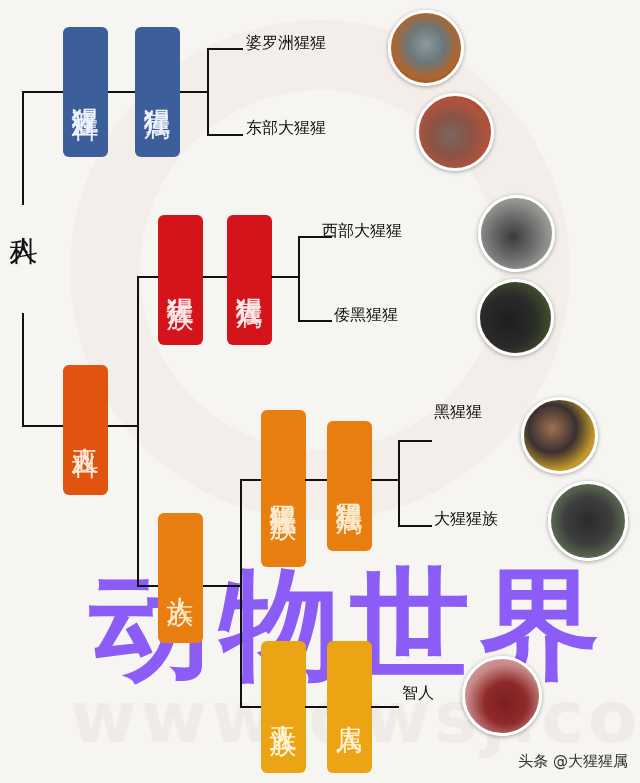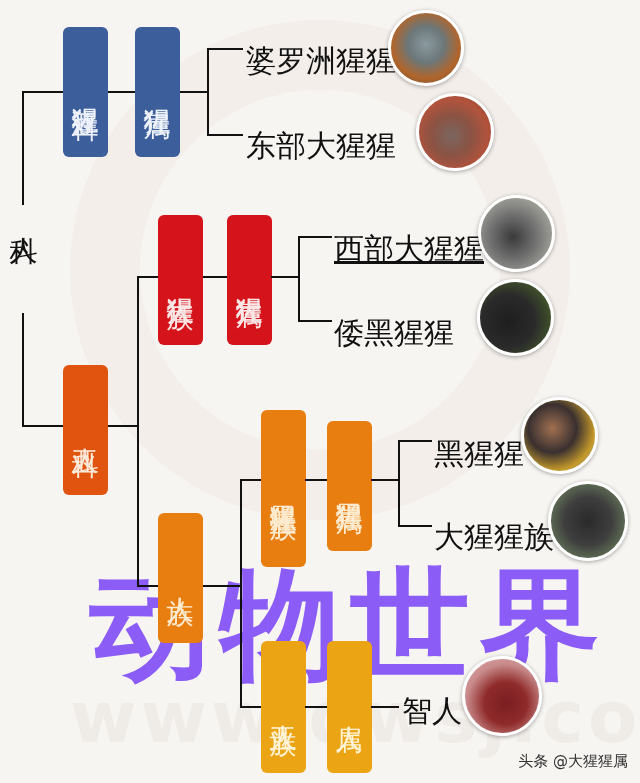--- a/index.html
+++ b/index.html
@@ -14,21 +14,21 @@
          align-items: center; justify-content: center; writing-mode: vertical-rl; text-orientation: upright;
          font-size: 27px; line-height: 45px; letter-spacing: 2px; }
   .blue { background: #3c5f9c; color: #eef2fa; }
   .red { background: #d4141a; color: #fbe6e6; }
   .orangered { background: #e0540f; color: #fde9da; }
   .orange { background: #e87d10; color: #fdebcf; }
   .gold { background: #eba514; color: #fff3d6; }
   .line { position: absolute; background: #111; }
   .h { height: 2px; }
   .v { width: 2px; }
-  .leaf { position: absolute; font-size: 30px; color: #111; white-space: nowrap; margin-top: 8px; }
+  .leaf { position: absolute; font-size: 16px; color: #111; white-space: nowrap; }
   .photo { position: absolute; border-radius: 50%; border: 3px solid #fff;
            box-shadow: 0 1px 4px rgba(0,0,0,0.35); }
   .root-label { position: absolute; left: 8px; top: 215px; font-size: 28px; color: #111;
                 writing-mode: vertical-rl; text-orientation: upright; line-height: 30px; }
   .credit { position: absolute; right: 12px; bottom: 12px; font-size: 15px; color: #333; }
 </style>
 </head>
 <body>
 
 <div class="wm-circle"></div>
@@ -56,40 +56,40 @@
 <div class="line v" style="left:137px; top:276px; height:310px;"></div>
 <div class="line h" style="left:107px; top:425px; width:31px;"></div>
 <div class="line h" style="left:137px; top:276px; width:21px;"></div>
 <div class="box red" style="left:158px; top:215px; height:130px;">大猩猩族</div>
 <div class="line h" style="left:203px; top:276px; width:24px;"></div>
 <div class="box red" style="left:227px; top:215px; height:130px;">大猩猩属</div>
 <div class="line h" style="left:271px; top:276px; width:28px;"></div>
 <div class="line v" style="left:298px; top:236px; height:85px;"></div>
 <div class="line h" style="left:298px; top:236px; width:34px;"></div>
 <div class="line h" style="left:298px; top:320px; width:34px;"></div>
-<div class="leaf" style="left:334px; top:221px;text-decoration:underline;">西部大猩猩</div>
+<div class="leaf" style="left:322px; top:221px;">西部大猩猩</div>
 <div class="photo" style="left:478px; top:195px; width:77px; height:77px; background:radial-gradient(circle at 45% 55%, #3a3a3a 0%, #6f6f6f 40%, #9a9a94 70%, #6b8a45 100%);"></div>
 <div class="leaf" style="left:334px; top:305px;">倭黑猩猩</div>
 <div class="photo" style="left:477px; top:279px; width:77px; height:77px; background:radial-gradient(circle at 40% 55%, #1e1e1e 0%, #2a2a2a 45%, #3c4a2a 70%, #6d9a3c 100%);"></div>
 
 <div class="box orangered" style="left:63px; top:365px; height:130px;">人亚科</div>
 <div class="box orange" style="left:158px; top:513px; height:130px;">人族</div>
 <div class="line h" style="left:137px; top:585px; width:21px;"></div>
 <div class="line h" style="left:203px; top:585px; width:38px;"></div>
 <div class="line v" style="left:240px; top:479px; height:228px;"></div>
 
 <div class="line h" style="left:240px; top:479px; width:21px;"></div>
 <div class="box orange" style="left:261px; top:410px; height:157px;">黑猩猩亚族</div>
 <div class="line h" style="left:305px; top:479px; width:22px;"></div>
 <div class="box orange" style="left:327px; top:421px; height:130px;">黑猩猩属</div>
 <div class="line h" style="left:371px; top:479px; width:28px;"></div>
 <div class="line v" style="left:398px; top:440px; height:86px;"></div>
 <div class="line h" style="left:398px; top:440px; width:34px;"></div>
 <div class="line h" style="left:398px; top:525px; width:34px;"></div>
-<div class="leaf" style="left:434px; top:426px;">黑猩猩</div>
+<div class="leaf" style="left:434px; top:402px;">黑猩猩</div>
 <div class="photo" style="left:521px; top:397px; width:77px; height:77px; background:radial-gradient(circle at 40% 40%, #a07050 0%, #3a3030 40%, #c59a2a 70%, #7c8a96 100%);"></div>
 <div class="leaf" style="left:434px; top:509px;">大猩猩族</div>
 <div class="photo" style="left:548px; top:481px; width:80px; height:80px; background:radial-gradient(circle at 50% 50%, #2a2a2a 0%, #3e3e3e 45%, #5f6e55 75%, #8fae7a 100%);"></div>
 
 <div class="line h" style="left:240px; top:706px; width:21px;"></div>
 <div class="box gold" style="left:261px; top:641px; height:132px;">人亚族</div>
 <div class="line h" style="left:305px; top:706px; width:22px;"></div>
 <div class="box gold" style="left:327px; top:641px; height:132px;">人属</div>
 <div class="line h" style="left:371px; top:706px; width:28px;"></div>
 <div class="leaf" style="left:402px; top:683px;">智人</div>

